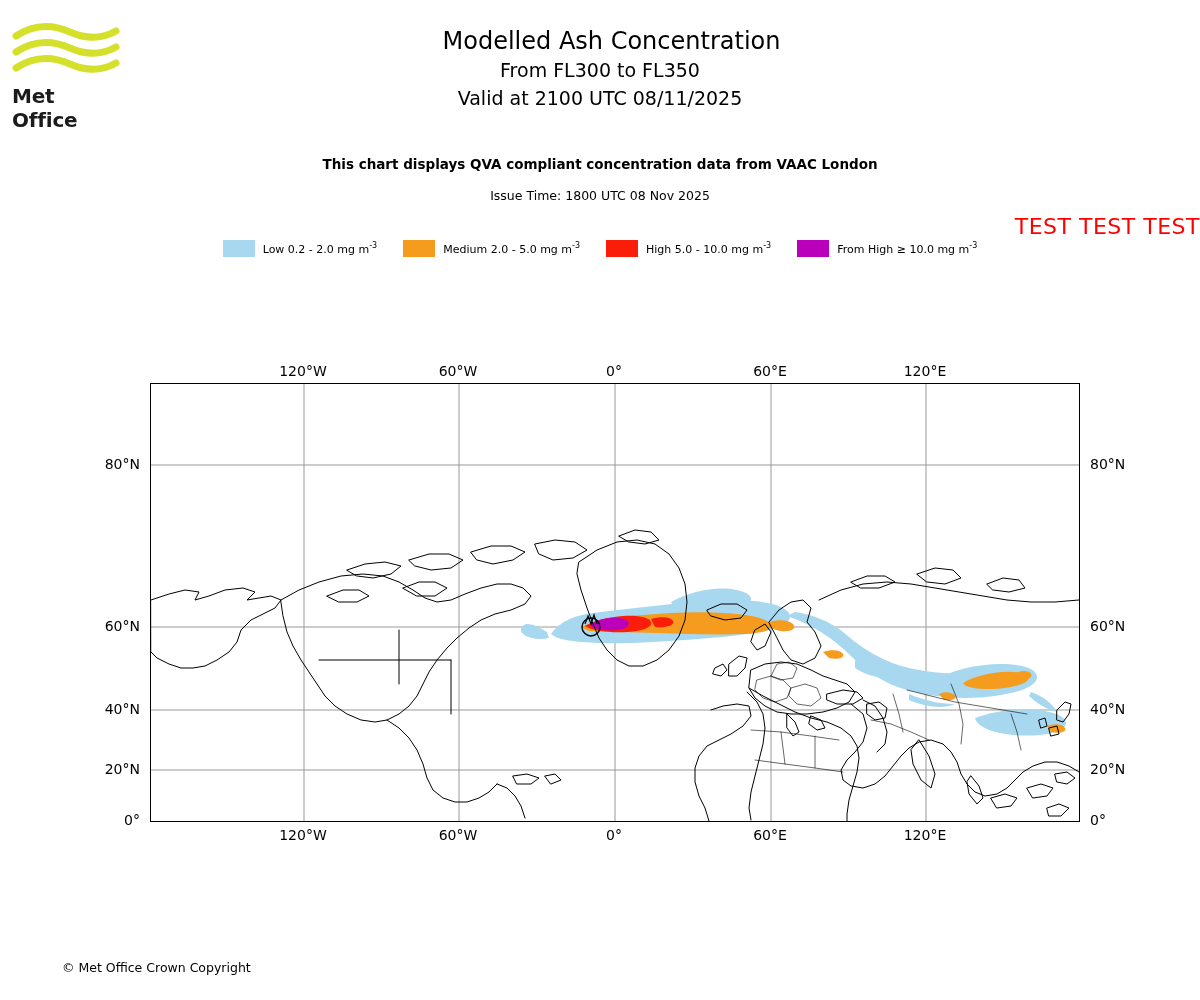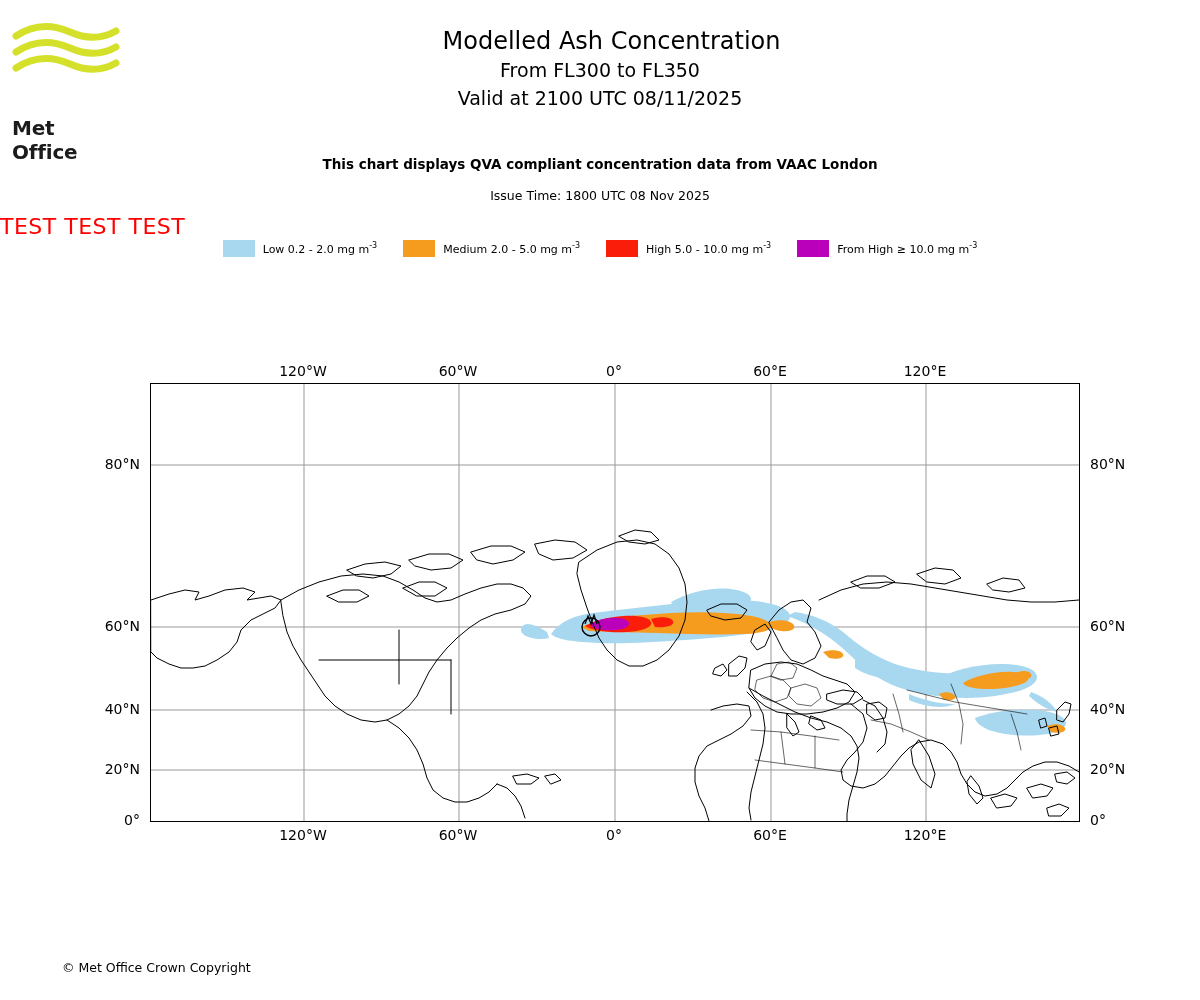--- a/index.html
+++ b/index.html
@@ -26,21 +26,20 @@
   }
   #logo .logo-text {
     position: absolute;
     left: 0;
     top: 62px;
     width: 110px;
     font-size: 20px;
     font-weight: bold;
     color: #1b1b1b;
     letter-spacing: -0.2px;
-    margin-top: 32px;
   }
 
   
   #title-block {
     position: absolute;
     left: 0;
     top: 26px;
     width: 1200px;
     text-align: center;
   }
@@ -70,21 +69,21 @@
     top: 188px;
     width: 1200px;
     text-align: center;
     font-size: 12.5px;
   }
   #test-banner {
     position: absolute;
     left: 0;
     top: 214px;
     width: 1200px;
-    text-align: left;
+    text-align: right;
     font-size: 22px;
     color: #ff0000;
     letter-spacing: 0.5px;
   }
 
   
   #legend {
     position: absolute;
     left: 0;
     top: 240px;

